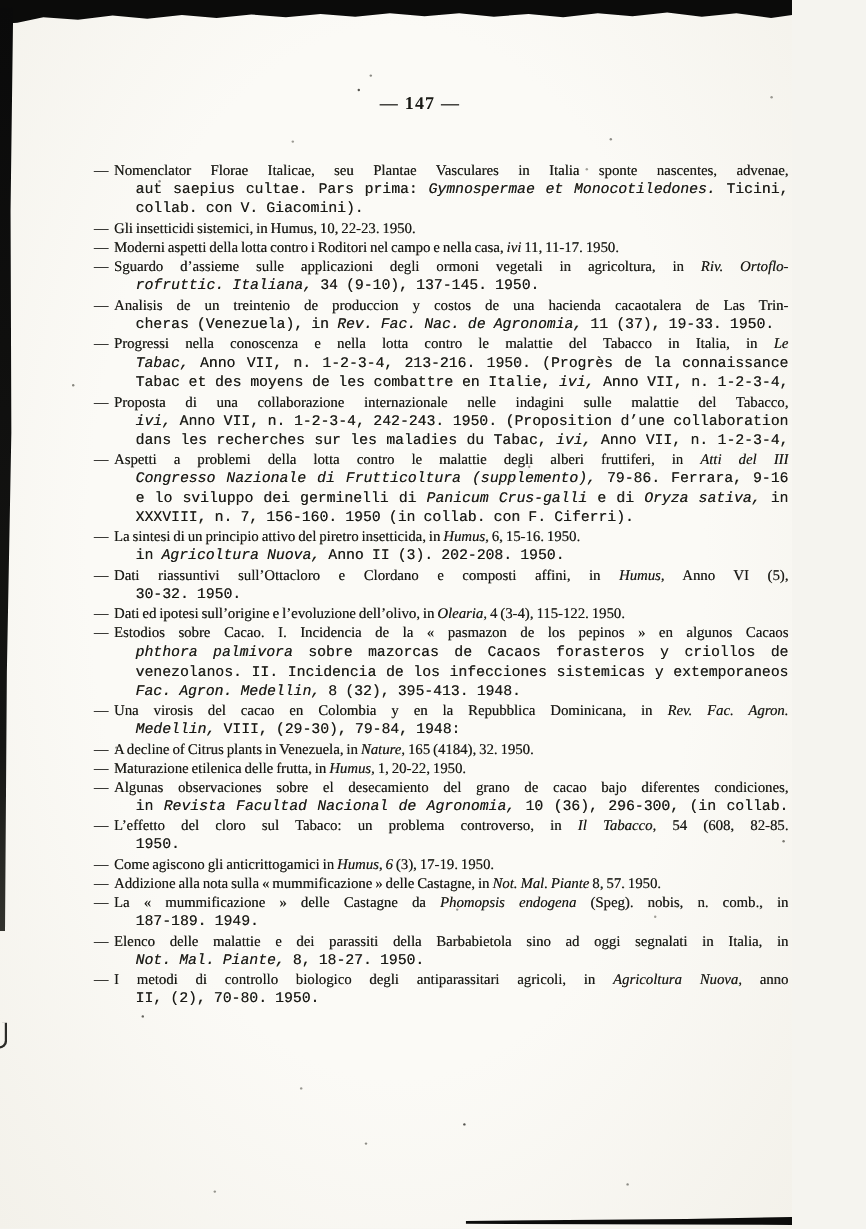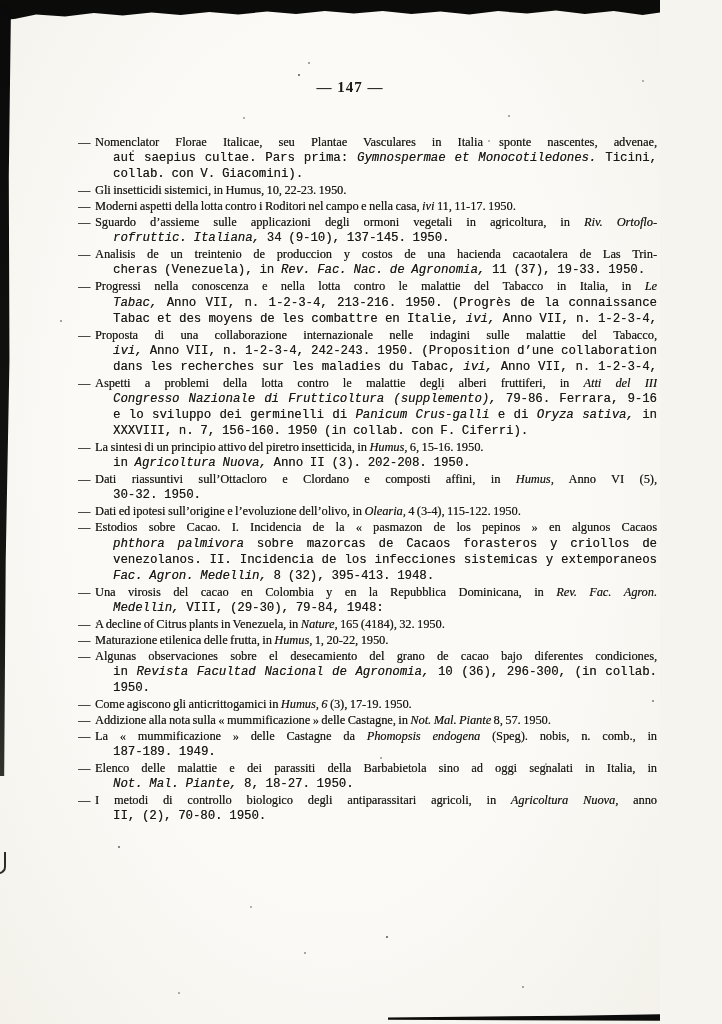--- a/index.html
+++ b/index.html
@@ -146,20 +146,21 @@
         <div class="line first"><span class="dash">—</span><span>A decline of Citrus plants in Venezuela, in </span><span class="it">Nature,</span><span> 165 (4184), 32. 1950.</span></div>
       </div>
       <div>
         <div class="line first"><span class="dash">—</span><span>Maturazione etilenica delle frutta, in </span><span class="it">Humus,</span><span> 1, 20-22, 1950.</span></div>
       </div>
       <div>
         <div class="line first just"><span class="dash">—</span><span>Algunas observaciones sobre el desecamiento del grano de cacao bajo diferentes condiciones,</span></div>
         <div class="line cont"><span>in </span><span class="it">Revista Facultad Nacional de Agronomia,</span><span> 10 (36), 296-300, (in collab. con E. Platone).</span></div>
       </div>
       <div>
+        <div class="line first just"><span class="dash">—</span><span>L’effetto del cloro sul Tabaco: un problema controverso, in </span><span class="it">Il Tabacco,</span><span> 54 (608, 82-85.</span></div>
         <div class="line cont"><span>1950.</span></div>
       </div>
       <div>
         <div class="line first"><span class="dash">—</span><span>Come agiscono gli anticrittogamici in </span><span class="it">Humus, 6</span><span> (3), 17-19. 1950.</span></div>
       </div>
       <div>
         <div class="line first"><span class="dash">—</span><span>Addizione alla nota sulla « mummificazione » delle Castagne, in </span><span class="it">Not. Mal. Piante</span><span> 8, 57. 1950.</span></div>
       </div>
       <div>
         <div class="line first just"><span class="dash">—</span><span>La « mummificazione » delle Castagne da </span><span class="it">Phomopsis endogena</span><span> (Speg). nobis, n. comb., in</span></div>

